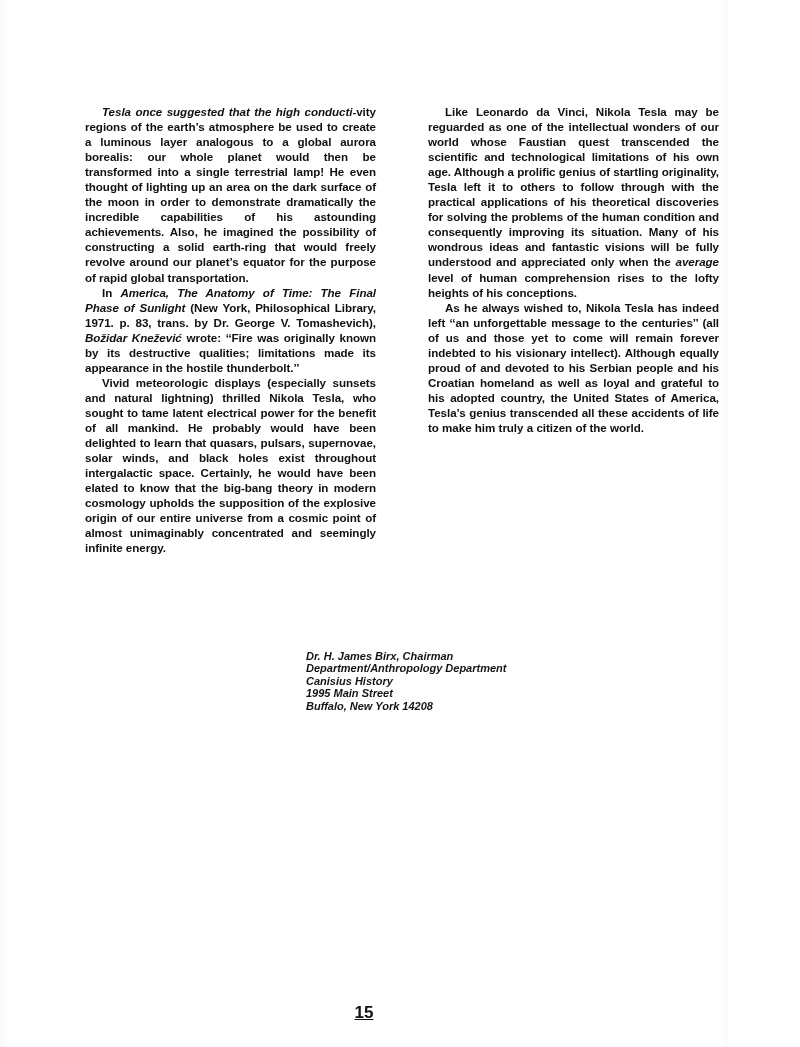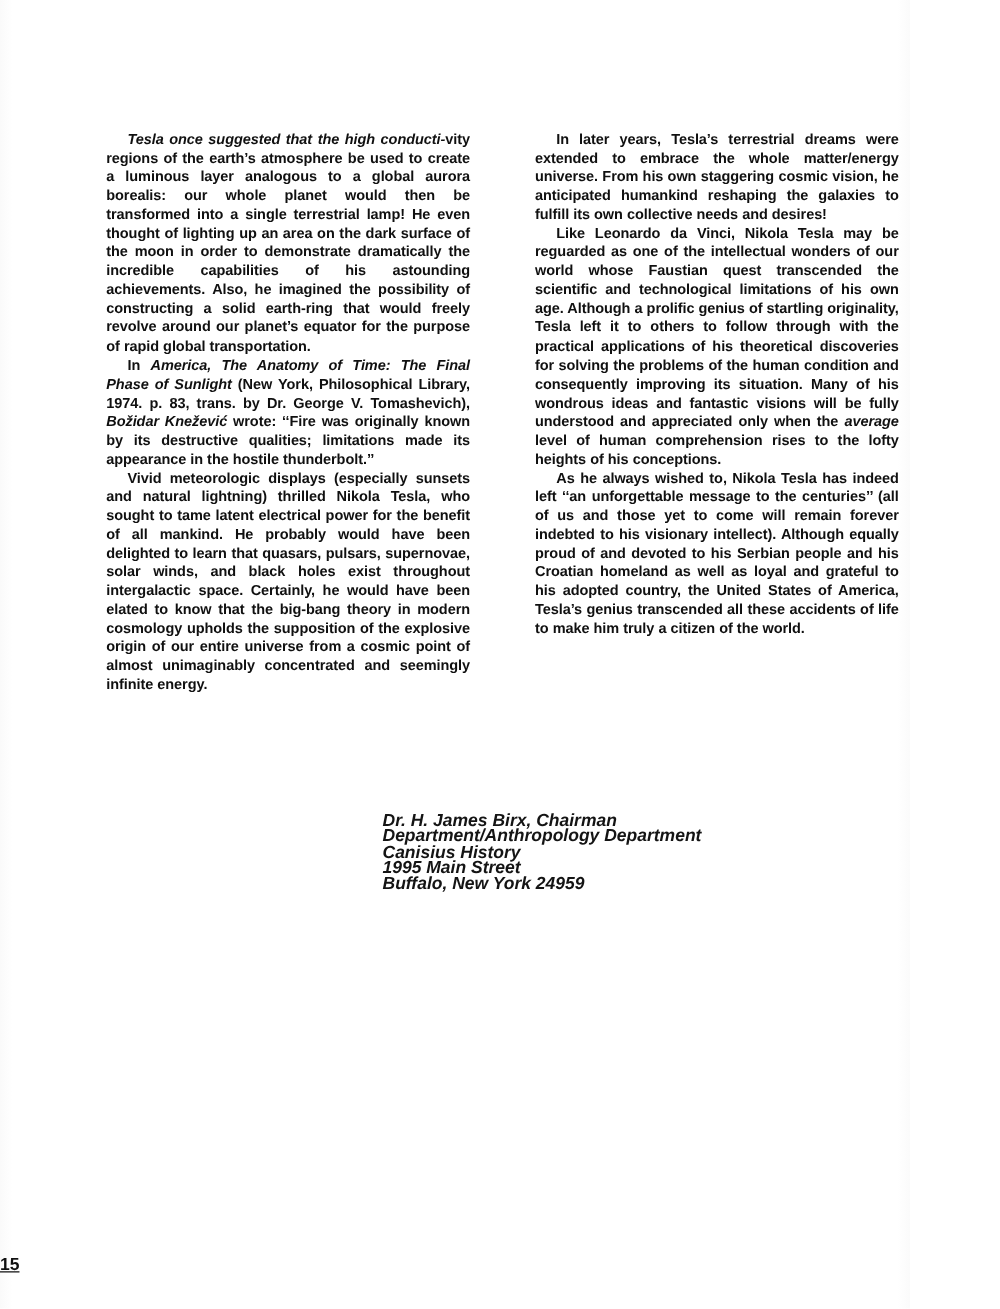--- a/index.html
+++ b/index.html
@@ -56,38 +56,38 @@
   }
   .para i, .para em {
     font-style: italic;
   }
 
   
   .signature {
     position: absolute;
     left: 306px;
     top: 650px;
-    font-size: 14px;
+    font-size: 11px;
     line-height: 12.4px;
     font-style: italic;
     font-weight: 600;
     color: #141414;
   }
   .signature div {
     white-space: nowrap;
   }
 
   
   .folio {
     position: absolute;
     left: 0;
     right: 0;
     top: 1003px;
-    text-align: left;
-    font-size: 14px;
+    text-align: center;
+    font-size: 17px;
     font-weight: 600;
     color: #111111;
     text-decoration: underline;
   }
 
   
   .watermark {
     position: absolute;
     left: 78px;
     top: 484px;
@@ -107,36 +107,35 @@
 
 <div class="page">
 
   <div class="scan-edge left"></div>
   <div class="scan-edge right"></div>
 
   <div class="columns">
 
     <div class="column">
       <p class="para"><i>Tesla once suggested that the high conducti-</i><span>vity regions of the earth’s atmosphere be used to create a luminous layer analogous to a global aurora borealis: our whole planet would then be transformed into a single terrestrial lamp! He even thought of lighting up an area on the dark surface of the moon in order to demonstrate dramatically the incredible capabilities of his astounding achievements. Also, he imagined the possibility of constructing a solid earth-ring that would freely revolve around our planet’s equator for the purpose of rapid global transportation.</span></p>
-      <p class="para"><span>In </span><i>America, The Anatomy of Time: The Final Phase of Sunlight</i><span> (New York, Philosophical Library, 1974. p. 83, trans. by Dr. George V. Tomashevich), </span><i>Božidar Knežević</i><span> wrote: ‘‘Fire was originally known by its destructive qualities; limitations made its appearance in the hostile thunderbolt.’’</span></p>
+      <p class="para"><span>In </span><i>America, The Anatomy of Time: The Final Phase of Sunlight</i><span> (New York, Philosophical Library, 1971. p. 83, trans. by Dr. George V. Tomashevich), </span><i>Božidar Knežević</i><span> wrote: ‘‘Fire was originally known by its destructive qualities; limitations made its appearance in the hostile thunderbolt.’’</span></p>
       <p class="para"><span>Vivid meteorologic displays (especially sunsets and natural lightning) thrilled Nikola Tesla, who sought to tame latent electrical power for the benefit of all mankind. He probably would have been delighted to learn that quasars, pulsars, supernovae, solar winds, and black holes exist throughout intergalactic space. Certainly, he would have been elated to know that the big-bang theory in modern cosmology upholds the supposition of the explosive origin of our entire universe from a cosmic point of almost unimaginably concentrated and seemingly infinite energy.</span></p>
     </div>
 
     <div class="column">
-      <p class="para"><span>In later years, Tesla’s terrestrial dreams were extended to embrace the whole matter/energy universe. From his own staggering cosmic vision, he anticipated humankind reshaping the galaxies to fulfill its own collective needs and desires!</span></p>
       <p class="para"><span>Like Leonardo da Vinci, Nikola Tesla may be reguarded as one of the intellectual wonders of our world whose Faustian quest transcended the scientific and technological limitations of his own age. Although a prolific genius of startling originality, Tesla left it to others to follow through with the practical applications of his theoretical discoveries for solving the problems of the human condition and consequently improving its situation. Many of his wondrous ideas and fantastic visions will be fully understood and appreciated only when the </span><i>average</i><span> level of human comprehension rises to the lofty heights of his conceptions.</span></p>
       <p class="para"><span>As he always wished to, Nikola Tesla has indeed left ‘‘an unforgettable message to the centuries’’ (all of us and those yet to come will remain forever indebted to his visionary intellect). Although equally proud of and devoted to his Serbian people and his Croatian homeland as well as loyal and grateful to his adopted country, the United States of America, Tesla’s genius transcended all these accidents of life to make him truly a citizen of the world.</span></p>
     </div>
 
   </div>
 
   <div class="signature">
     <div>Dr. H. James Birx, Chairman</div>
     <div>Department/Anthropology Department</div>
     <div>Canisius History</div>
     <div>1995 Main Street</div>
-    <div>Buffalo, New York 24959</div>
+    <div>Buffalo, New York 14208</div>
   </div>
 
   <div class="folio">15</div>
 
 
 </div>
 
 </body></html>

